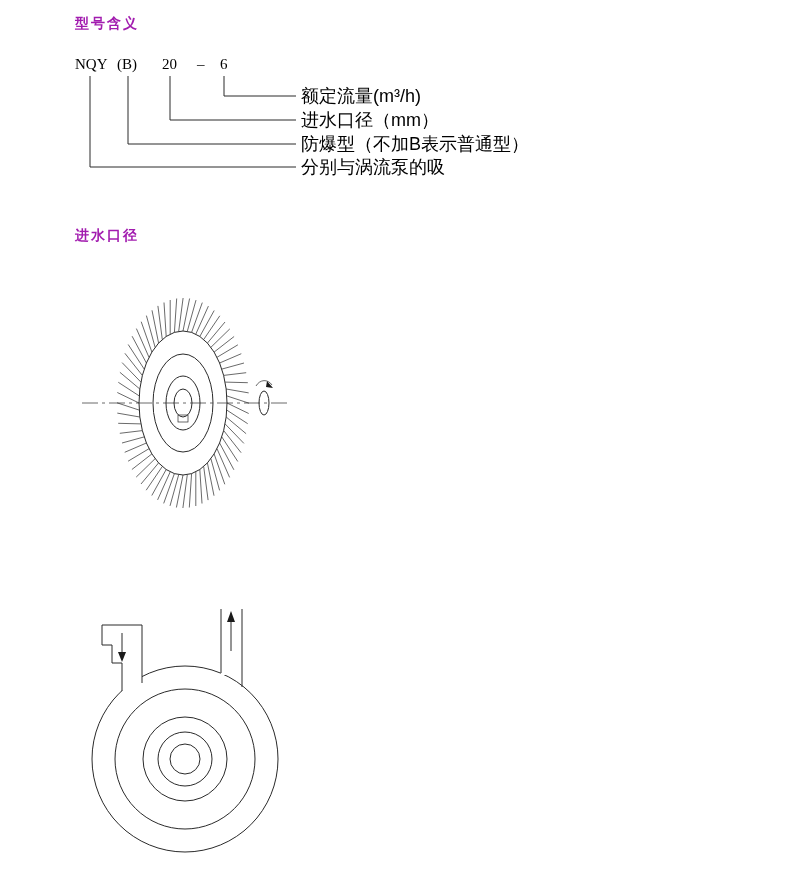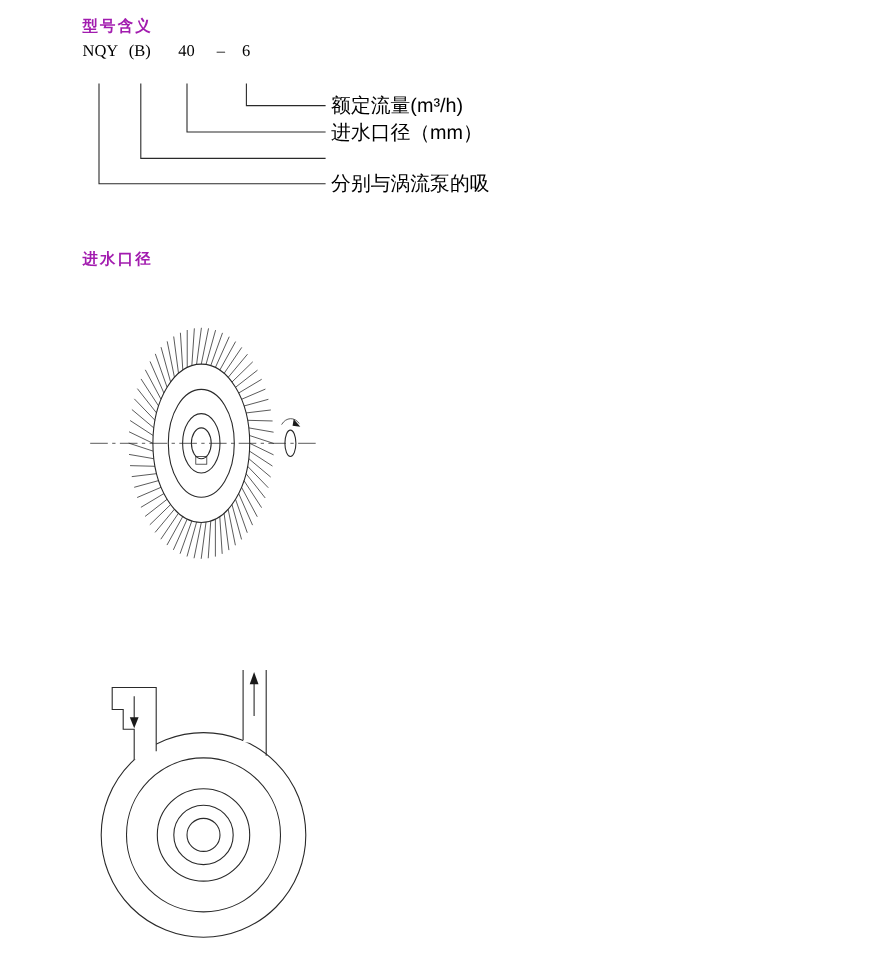--- a/index.html
+++ b/index.html
@@ -2,21 +2,21 @@
 <html><head>
 <meta charset="utf-8">
 <style>
   *{margin:0;padding:0;box-sizing:border-box}
   html,body{background:#fff}
   body{width:800px;height:869px;font-family:"Liberation Sans","DejaVu Sans",sans-serif;color:#111}
   .page{position:relative;width:800px;height:869px;background:#fff;overflow:hidden}
   .sec-title{position:absolute;font-size:14px;font-weight:bold;letter-spacing:2px;color:#a21caf}
   .t1{left:75px;top:15px}
   .t2{left:75px;top:227px}
-  .code-part{position:absolute;top:39px;font-family:"Liberation Serif","DejaVu Serif",serif;font-size:15px;font-weight:500;color:#000}
+  .code-part{position:absolute;top:56px;font-family:"Liberation Serif","DejaVu Serif",serif;font-size:15px;font-weight:500;color:#000}
   .cp0{left:75px}.cp1{left:117px}.cp2{left:162px}.cp3{left:197px}.cp4{left:220px}
   .leader-lines{position:absolute;left:0;top:0}
   .code-label{position:absolute;left:301px;font-size:18px;line-height:17px;color:#000;white-space:nowrap}
   .cl0{top:88px}.cl1{top:112px}.cl2{top:136px}.cl3{top:159px}
   .para{position:absolute;width:358px;font-size:13.5px;line-height:23px;text-align:justify;text-indent:2em;color:#000;letter-spacing:0.4px}
   .p1{left:388px;top:296px}
   .p2{left:388px;top:612px}
   .impeller{position:absolute;left:80px;top:276px}
   .pump{position:absolute;left:80px;top:599px}
   .thin{fill:none;stroke:#2a2a2a;stroke-width:1}
@@ -28,31 +28,32 @@
 </head>
 <body>
 
 <div class="page">
 
   <h1 class="sec-title t1">型号含义</h1>
 
   <div>
     <span class="code-part cp0">NQY</span>
     <span class="code-part cp1">(B)</span>
-    <span class="code-part cp2">40</span>
+    <span class="code-part cp2">20</span>
     <span class="code-part cp3">–</span>
     <span class="code-part cp4">6</span>
   </div>
 
   <svg class="leader-lines" width="800" height="200" viewBox="0 0 800 200">
     <path class="thin" d="M90 76 V167 H296 M128 76 V144 H296 M170 76 V120 H296 M224 76 V96 H296"></path>
   </svg>
 
   <span class="code-label cl0">额定流量(m³/h)</span>
   <span class="code-label cl1">进水口径（mm）</span>
+  <span class="code-label cl2">防爆型（不加B表示普通型）</span>
   <span class="code-label cl3">分别与涡流泵的吸</span>
 
   <h2 class="sec-title t2">进水口径</h2>
 
   <svg id="impeller-svg" class="impeller" width="210" height="256" viewBox="0 0 210 256">
     <line class="centerline" x1="2" y1="127" x2="208" y2="127"></line>
     <path id="impeller-blades" class="hair" d="M147.0 127.0L168.7 137.5M146.8 134.1L167.7 147.7M146.2 141.0L166.1 157.7M145.1 147.9L163.9 167.4M143.7 154.6L161.1 176.7M141.8 160.9L157.8 185.5M139.6 167.0L153.9 193.8M137.0 172.7L149.6 201.4M134.1 177.9L144.8 208.3M130.9 182.7L139.6 214.4M127.4 186.9L134.0 219.7M123.7 190.5L128.1 224.1M119.8 193.5L122.0 227.5M115.8 195.9L115.8 230.0M111.6 197.6L109.3 231.5M107.3 198.7L102.9 232.0M103.0 199.0L96.4 231.5M98.7 198.7L90.0 229.9M94.4 197.6L83.7 227.4M90.2 195.9L77.6 223.9M86.2 193.5L71.8 219.5M82.3 190.5L66.2 214.2M78.6 186.9L61.0 208.0M75.1 182.7L56.2 201.1M71.9 177.9L51.9 193.5M69.0 172.7L48.1 185.2M66.4 167.0L44.7 176.3M64.2 160.9L42.0 167.0M62.3 154.6L39.8 157.3M60.9 147.9L38.2 147.3M59.8 141.0L37.3 137.1M59.2 134.1L37.0 126.8M59.0 127.0L37.3 116.5M59.2 119.9L38.3 106.3M59.8 113.0L39.9 96.3M60.9 106.1L42.1 86.6M62.3 99.4L44.9 77.3M64.2 93.1L48.2 68.5M66.4 87.0L52.1 60.2M69.0 81.3L56.4 52.6M71.9 76.1L61.2 45.7M75.1 71.3L66.4 39.6M78.6 67.1L72.0 34.3M82.3 63.5L77.9 29.9M86.2 60.5L84.0 26.5M90.2 58.1L90.2 24.0M94.4 56.4L96.7 22.5M98.7 55.3L103.1 22.0M103.0 55.0L109.6 22.5M107.3 55.3L116.0 24.1M111.6 56.4L122.3 26.6M115.8 58.1L128.4 30.1M119.8 60.5L134.2 34.5M123.7 63.5L139.8 39.8M127.4 67.1L145.0 46.0M130.9 71.3L149.8 52.9M134.1 76.1L154.1 60.5M137.0 81.3L157.9 68.8M139.6 87.0L161.3 77.7M141.8 93.1L164.0 87.0M143.7 99.4L166.2 96.7M145.1 106.1L167.8 106.7M146.2 113.0L168.7 116.9M146.8 119.9L169.0 127.2"></path>
     <ellipse class="thin" cx="103" cy="127" rx="44" ry="72"></ellipse>
     <ellipse class="thin" cx="103" cy="127" rx="30" ry="49"></ellipse>
     <ellipse class="thin" cx="103" cy="127" rx="17" ry="27"></ellipse>

